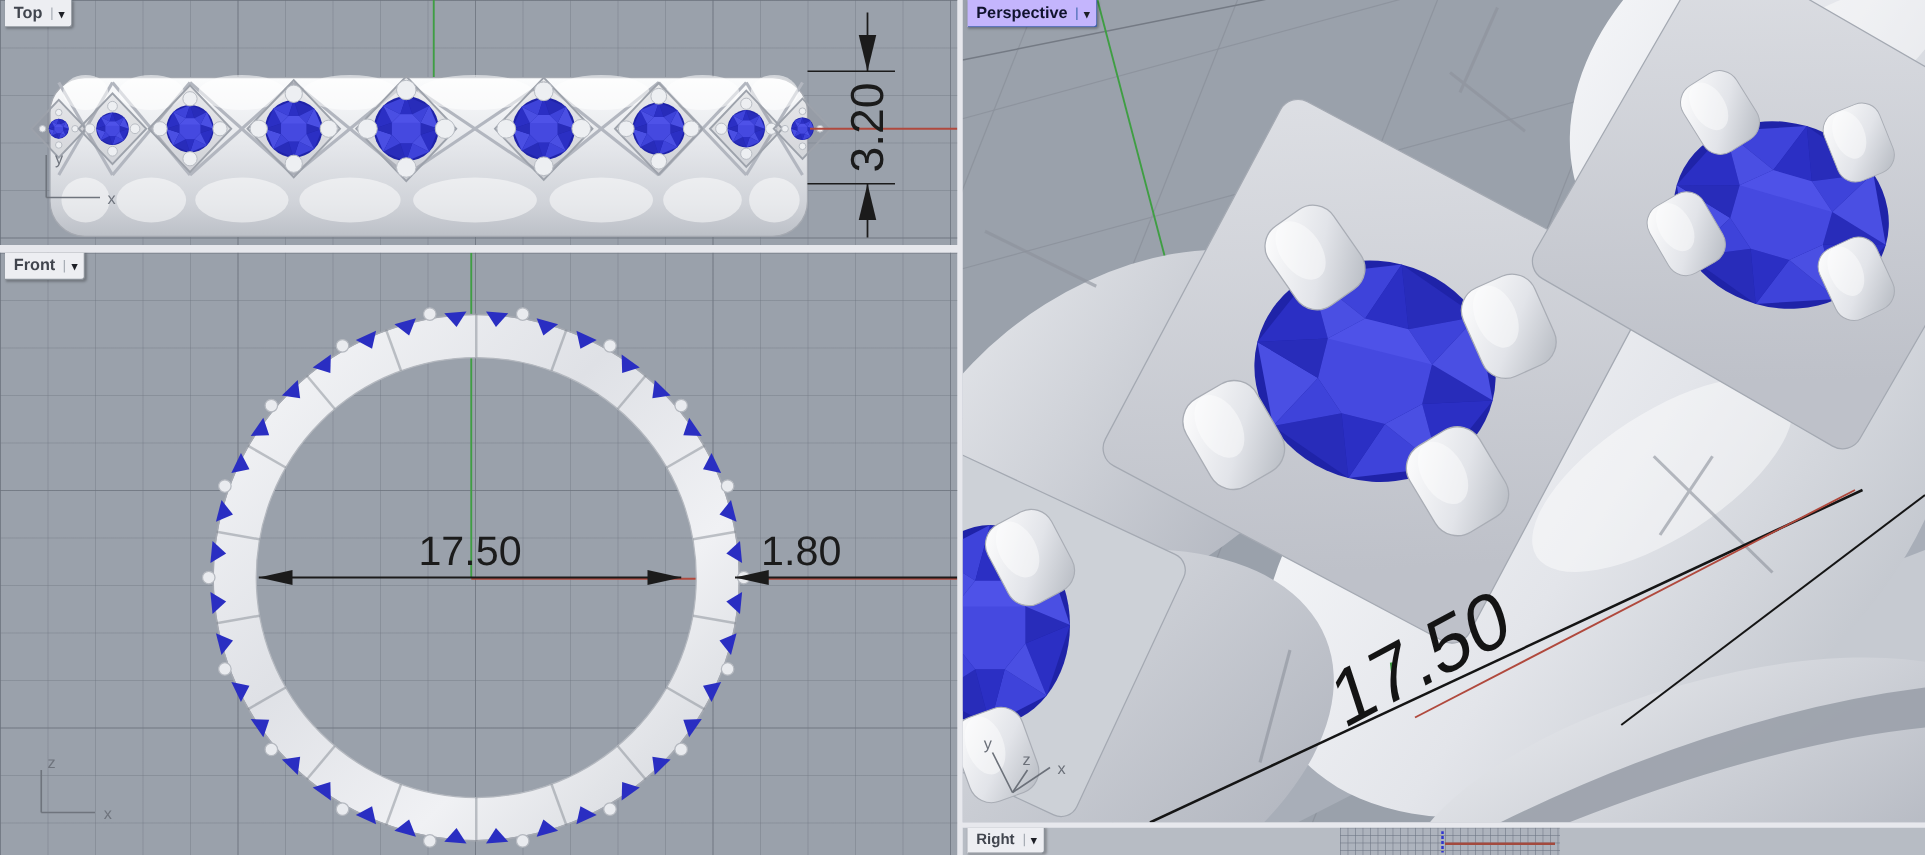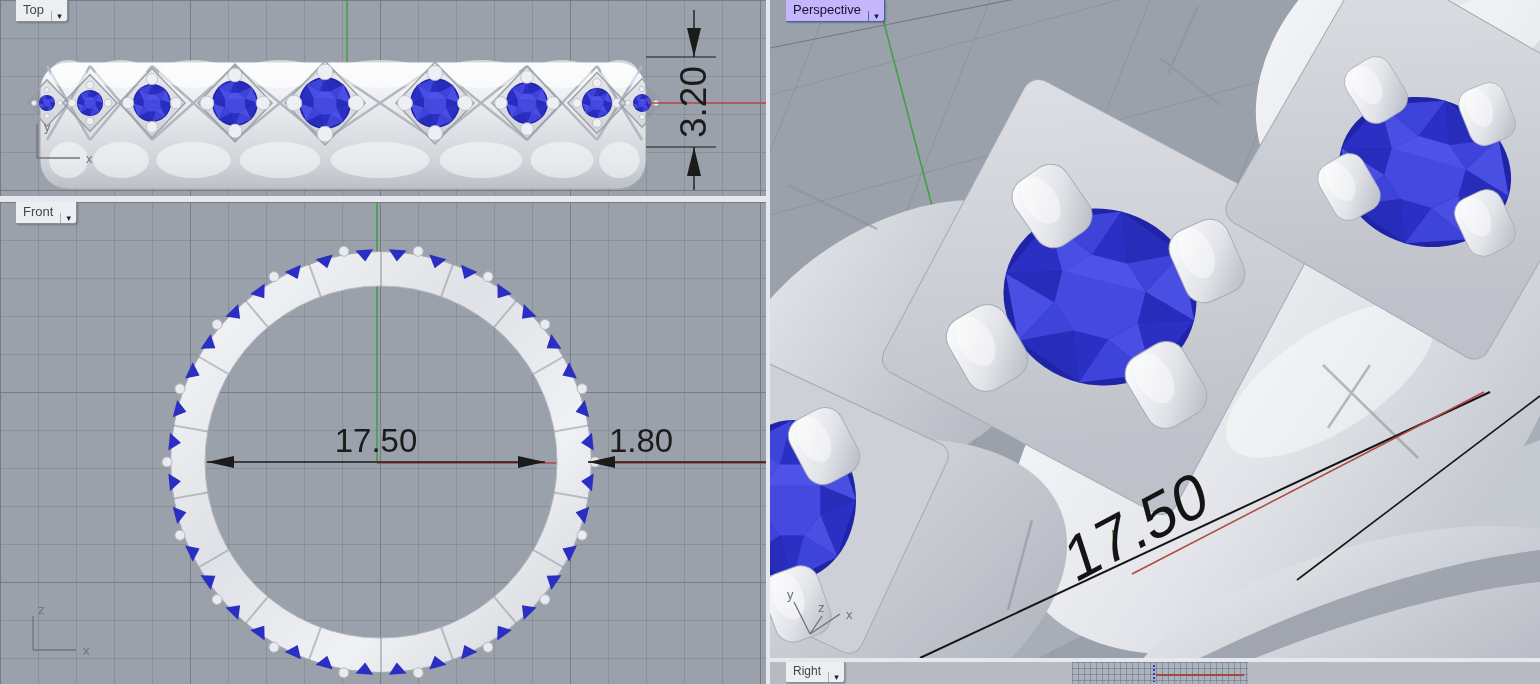--- a/index.html
+++ b/index.html
@@ -6,22 +6,22 @@
   .stage{position:relative;width:1540px;height:684px;overflow:hidden;
     font-family:"Liberation Sans",sans-serif;background:#e7e8ed;}
   .vp{position:absolute;overflow:hidden;}
   .grid{background-color:#9aa1ab;background-image:
     linear-gradient(to right, rgba(112,118,129,.40) 1px, transparent 1px),
     linear-gradient(to bottom, rgba(112,118,129,.40) 1px, transparent 1px),
     linear-gradient(to right, rgba(95,101,112,.55) 1px, transparent 1px),
     linear-gradient(to bottom, rgba(95,101,112,.55) 1px, transparent 1px);
     background-size:38px 38px,38px 38px,190px 190px,190px 190px;}
   .vp svg{position:absolute;left:0;top:0;display:block;}
-  .vtab{position:absolute;top:0;left:16px;display:flex;align-items:flex-end;z-index:6;
-    font-size:13px;font-weight:normal;color:#41454e;background:#edeef2;
+  .vtab{position:absolute;top:0;left:4px;display:flex;align-items:center;z-index:6;
+    font-size:13px;font-weight:bold;color:#41454e;background:#edeef2;
     border:1px solid #8a9098;border-top:none;border-left:none;border-radius:0 0 3px 0;
     box-shadow:1px 1px 2px rgba(0,0,0,.25);}
   .vtab .lbl{padding:2px 7px 4px;white-space:nowrap;}
   .vtab .dd{width:15px;display:flex;align-items:center;justify-content:center;
     border-left:1px solid #a9aeb6;font-size:9px;color:#1d1f26;cursor:pointer;}
   .vtab.active{background:#c4b5fd;border-color:#3f62a8;color:#10122e;}
   .vtab.active .dd{border-left-color:#4a6db4;}
   .divider{position:absolute;background:#e7e8ed;z-index:5;}
   .rstrip{position:absolute;left:770px;top:662px;width:770px;height:22px;
     background:#b7bcc4;overflow:hidden;}

